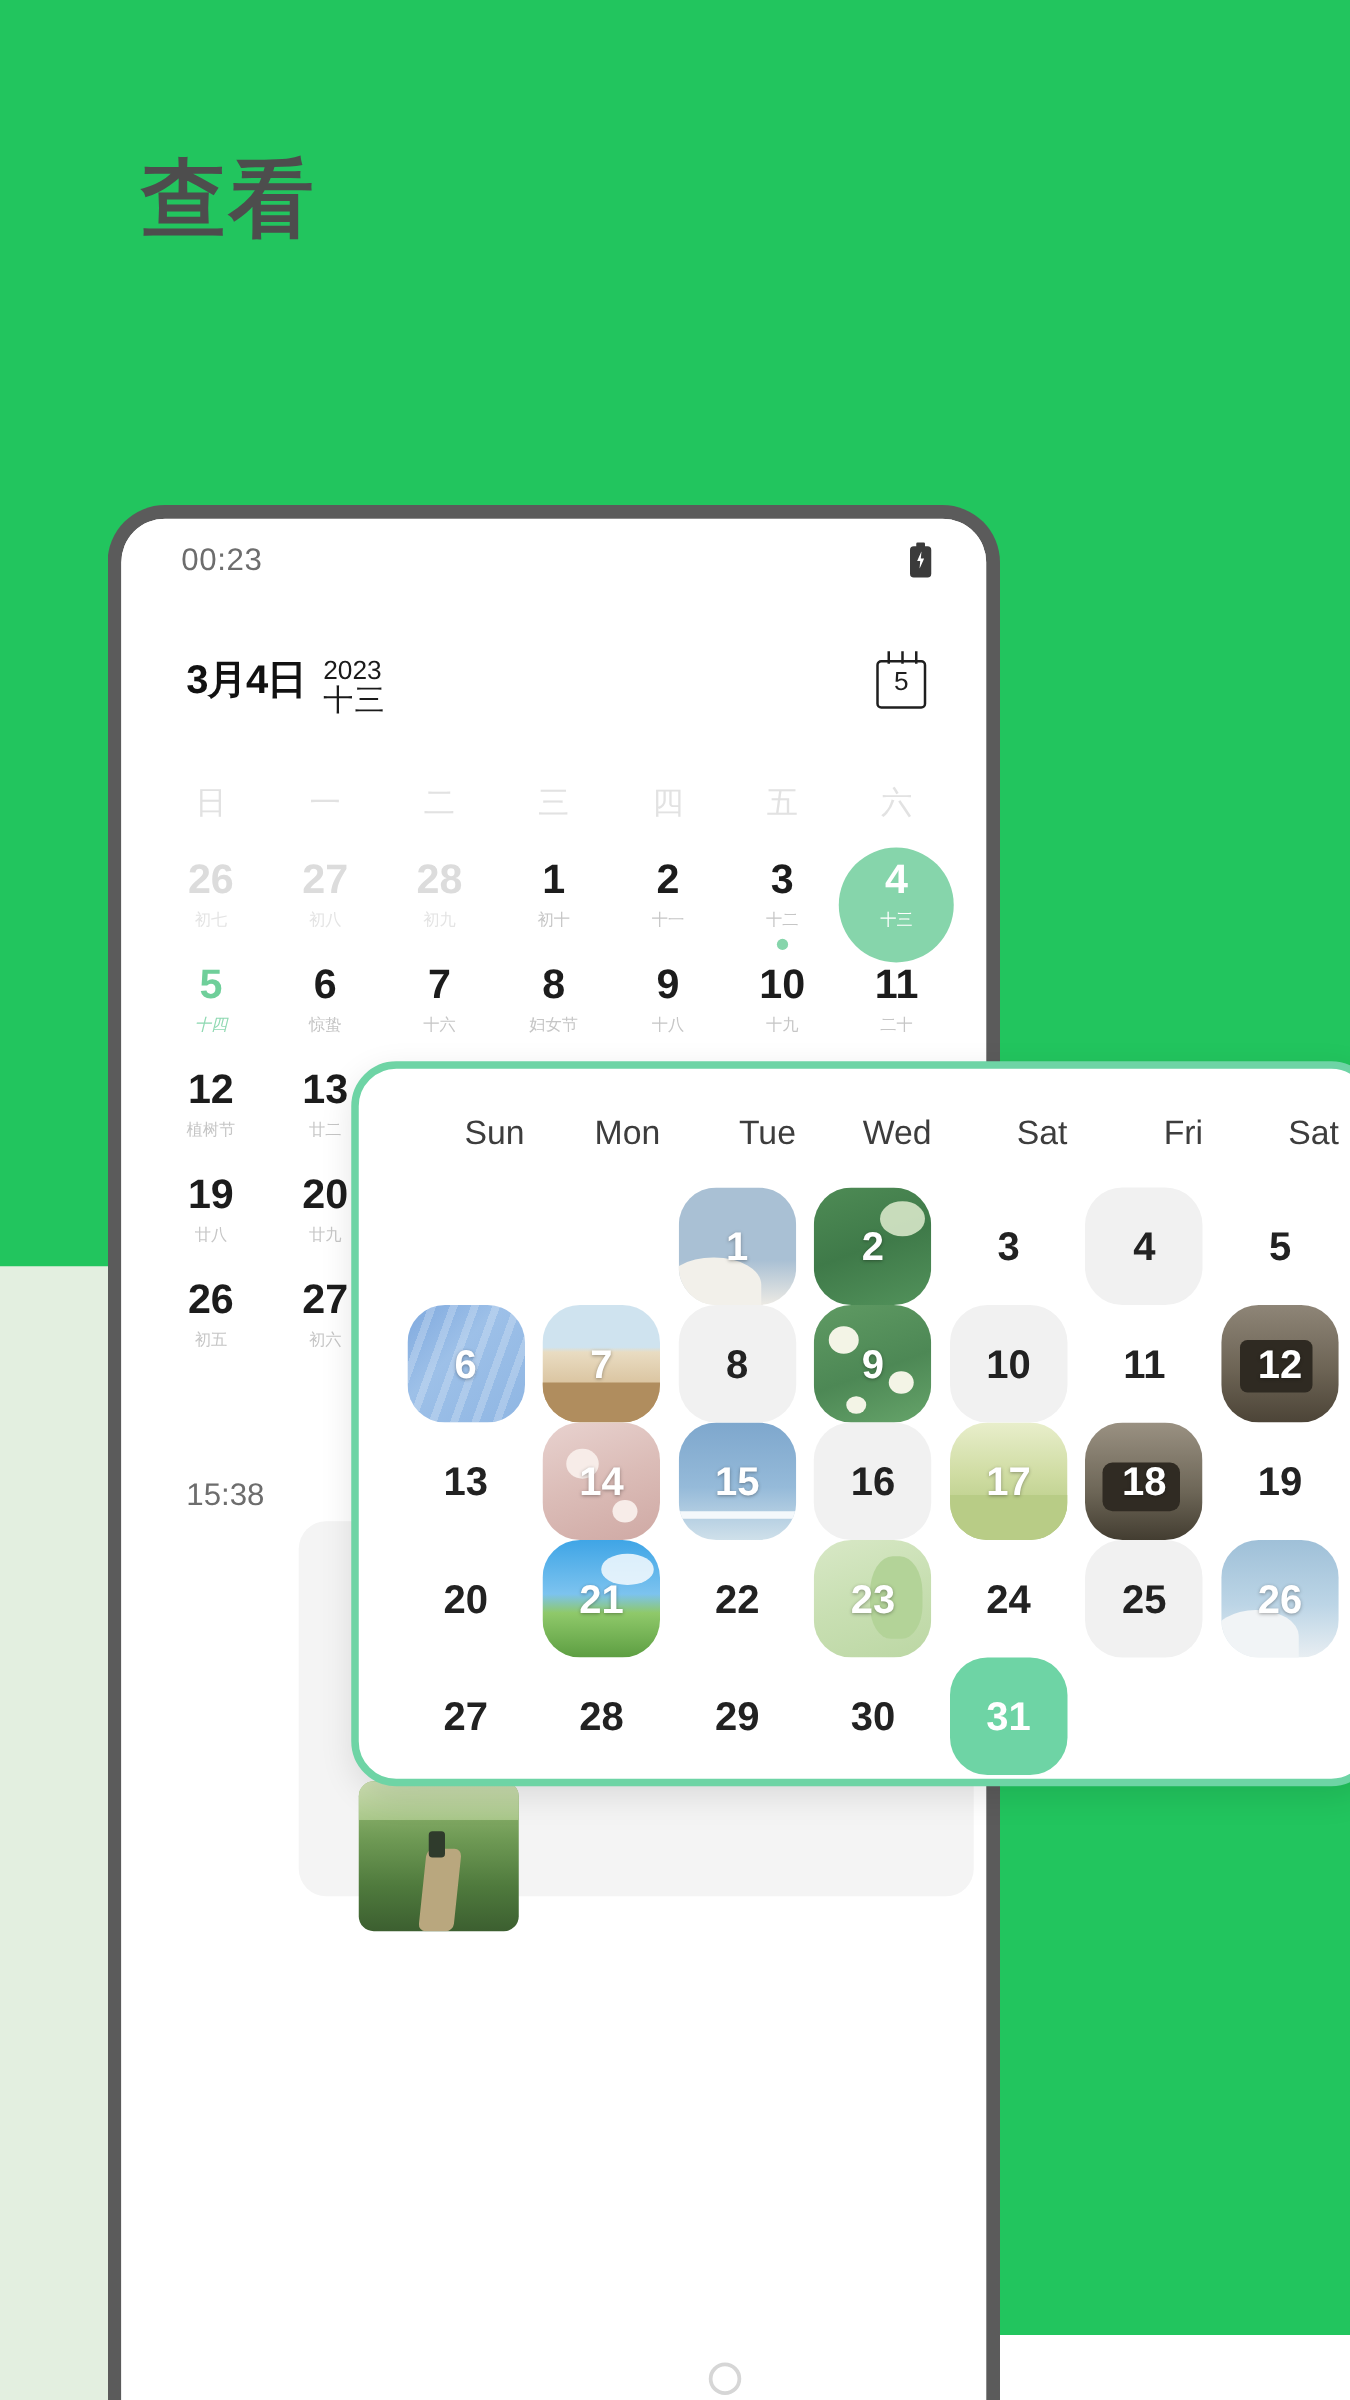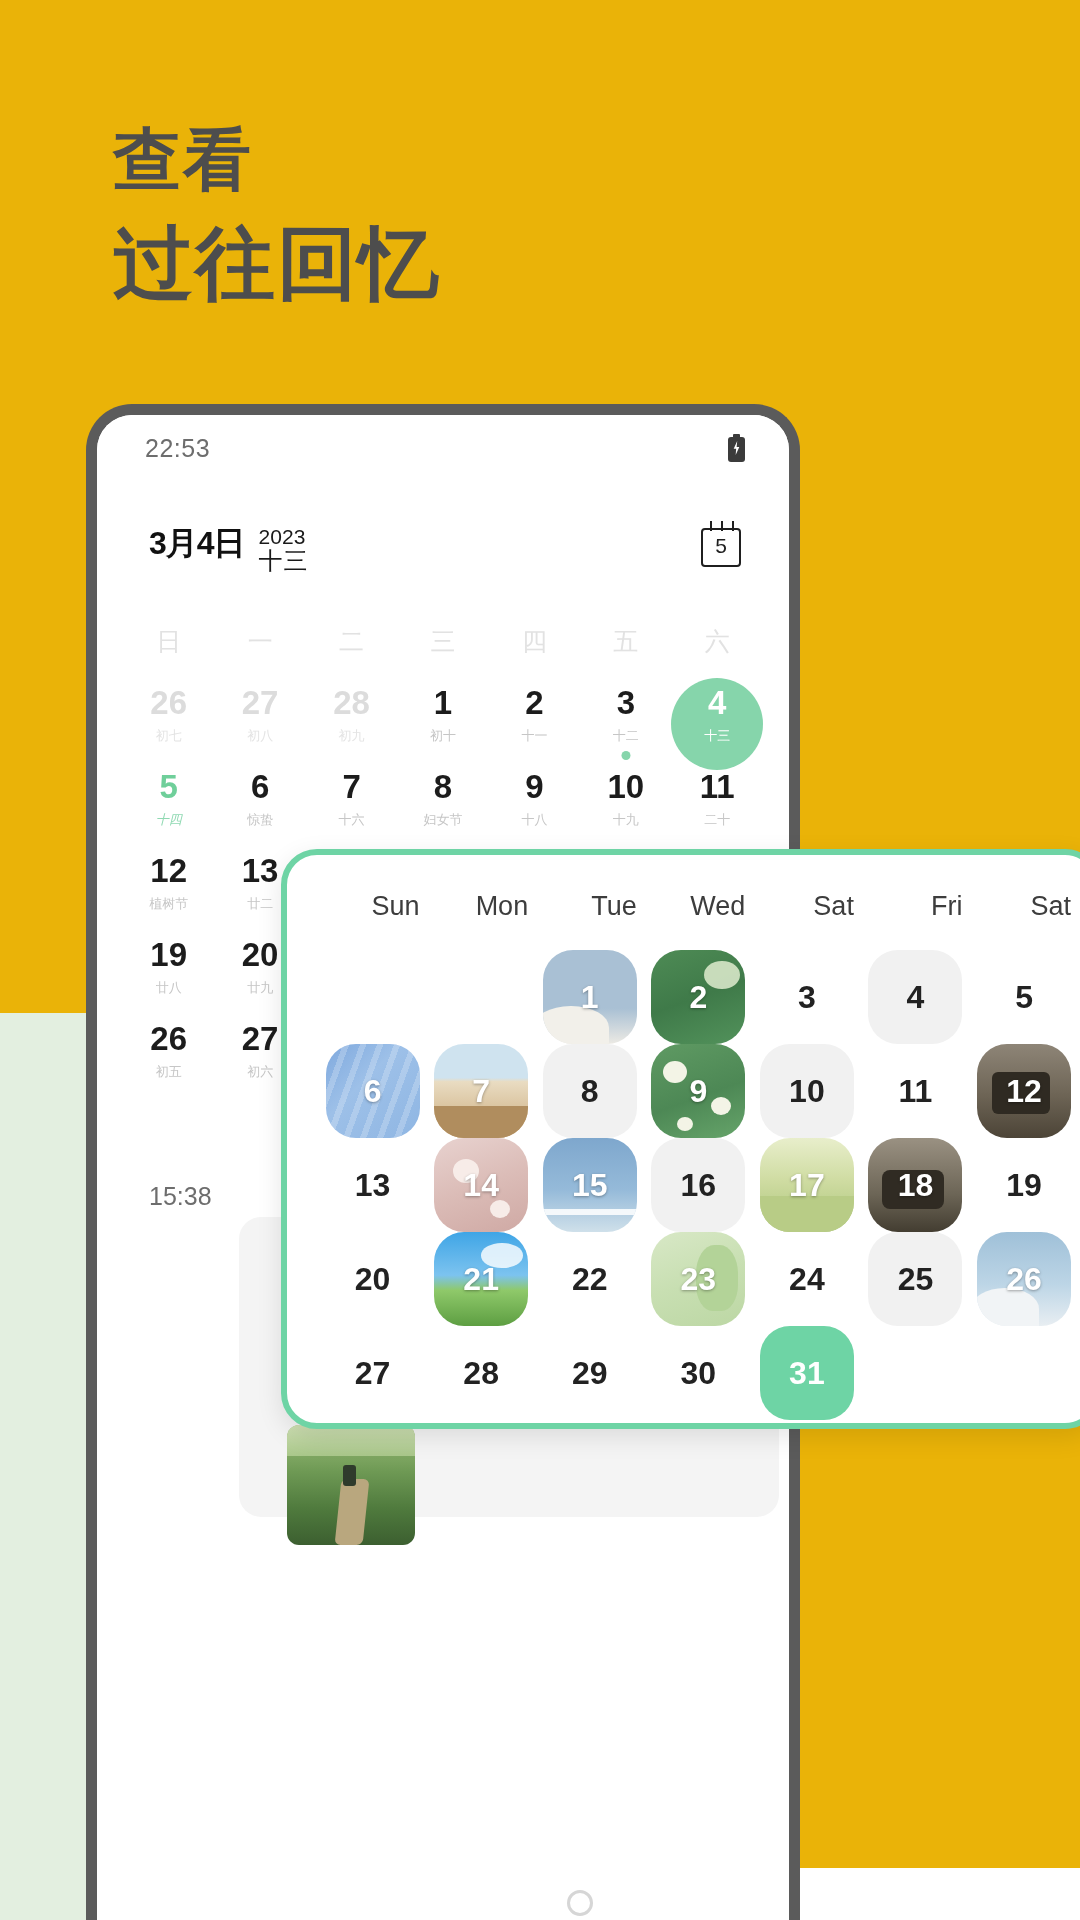--- a/index.html
+++ b/index.html
@@ -2,21 +2,21 @@
 <html><head>
 <meta charset="utf-8">
 <style>
   * { box-sizing: border-box; margin: 0; padding: 0; }
   html, body {
     width: 1080px; height: 1920px;
     font-family: "Liberation Sans", "DejaVu Sans", sans-serif;
     background: #ffffff;
     overflow: hidden;
   }
-  #stage { position: relative; width: 1080px; height: 1868px; background: #eab308; }
+  #stage { position: relative; width: 1080px; height: 1868px; background: #22c55e; }
 
   
   .green-block {
     position: absolute; left: 0; top: 1013px; width: 252px; height: 907px;
     background: #e3efe0;
   }
 
   
   .headline { position: absolute; left: 113px; top: 118px; }
   .headline .l1 {
@@ -212,28 +212,27 @@
 </style>
 </head>
 <body>
 
 <div id="stage">
 
   <div class="green-block"></div>
 
   <div class="headline">
     <div class="l1">查看</div>
-    <div class="l2">过往回忆</div>
   </div>
 
   <div class="phone">
     <div class="phone-inner">
 
       <div class="statusbar">
-        <div class="status-time">22:53</div>
+        <div class="status-time">00:23</div>
         <div class="battery">
           <div class="cap"></div>
             <div class="body"></div>
             <div class="bolt"></div>
         </div>
       </div>
 
       <div class="date-header">
         <div class="date-main">3月4日</div>
         <div class="date-side">

